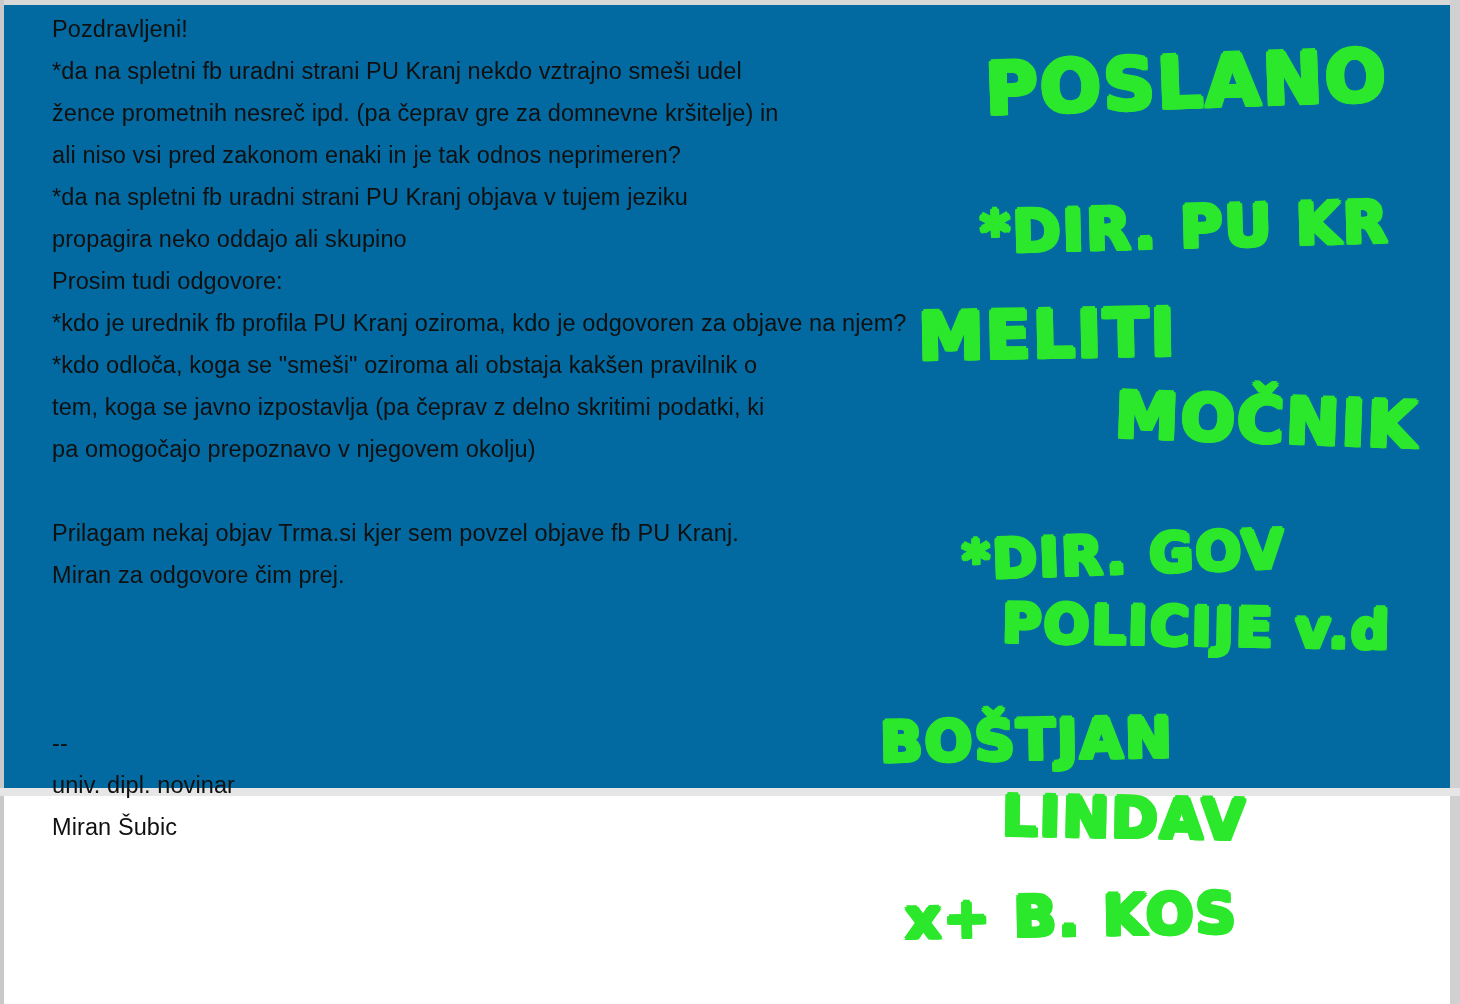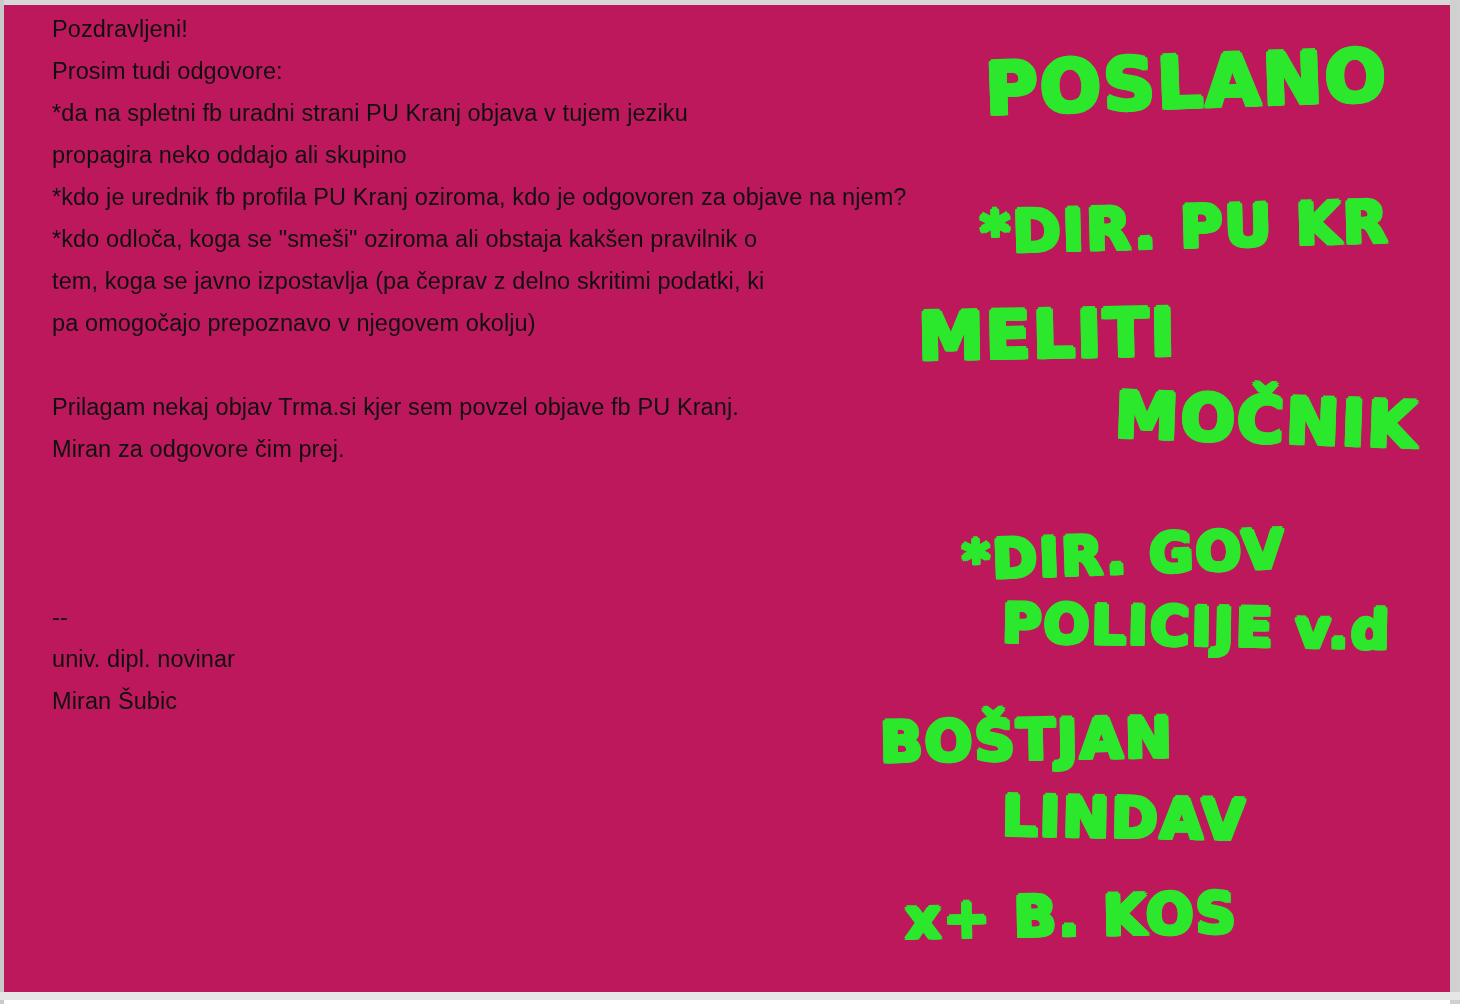--- a/index.html
+++ b/index.html
@@ -9,22 +9,22 @@
   }
   body {
     width: 1460px;
     height: 1004px;
     overflow: hidden;
     font-family: "Liberation Sans", sans-serif;
   }
   #page {
     position: relative;
     width: 1460px;
-    height: 1000px;
-    background: #be185d;
+    height: 796px;
+    background: #0369a1;
     box-sizing: border-box;
   }
   
   .edge-top {
     position: absolute;
     left: 0; top: 0;
     width: 1460px; height: 5px;
     background: #d8d8d8;
   }
   .edge-left {
@@ -99,23 +99,26 @@
 
 <div id="page">
 
   <div class="edge-top"></div>
   <div class="edge-left"></div>
   <div class="edge-right"></div>
   <div class="edge-bottom"></div>
 
   <div id="letter">
     <p>Pozdravljeni!</p>
-    <p>Prosim tudi odgovore:</p>
+    <p>*da na spletni fb uradni strani PU Kranj nekdo vztrajno smeši udel
+žence prometnih nesreč ipd. (pa čeprav gre za domnevne kršitelje) in
+ali niso vsi pred zakonom enaki in je tak odnos neprimeren?</p>
     <p>*da na spletni fb uradni strani PU Kranj objava v tujem jeziku
 propagira neko oddajo ali skupino</p>
+    <p>Prosim tudi odgovore:</p>
     <p>*kdo je urednik fb profila PU Kranj oziroma, kdo je odgovoren za objave na njem?</p>
     <p>*kdo odloča, koga se "smeši" oziroma ali obstaja kakšen pravilnik o
 tem, koga se javno izpostavlja (pa čeprav z delno skritimi podatki, ki
 pa omogočajo prepoznavo v njegovem okolju)</p>
     <p class="gap-before">Prilagam nekaj objav Trma.si kjer sem povzel objave fb PU Kranj.
 Miran za odgovore čim prej.</p>
     <p class="big-gap-before">--</p>
     <p>univ. dipl. novinar</p>
     <p>Miran Šubic</p>
   </div>

